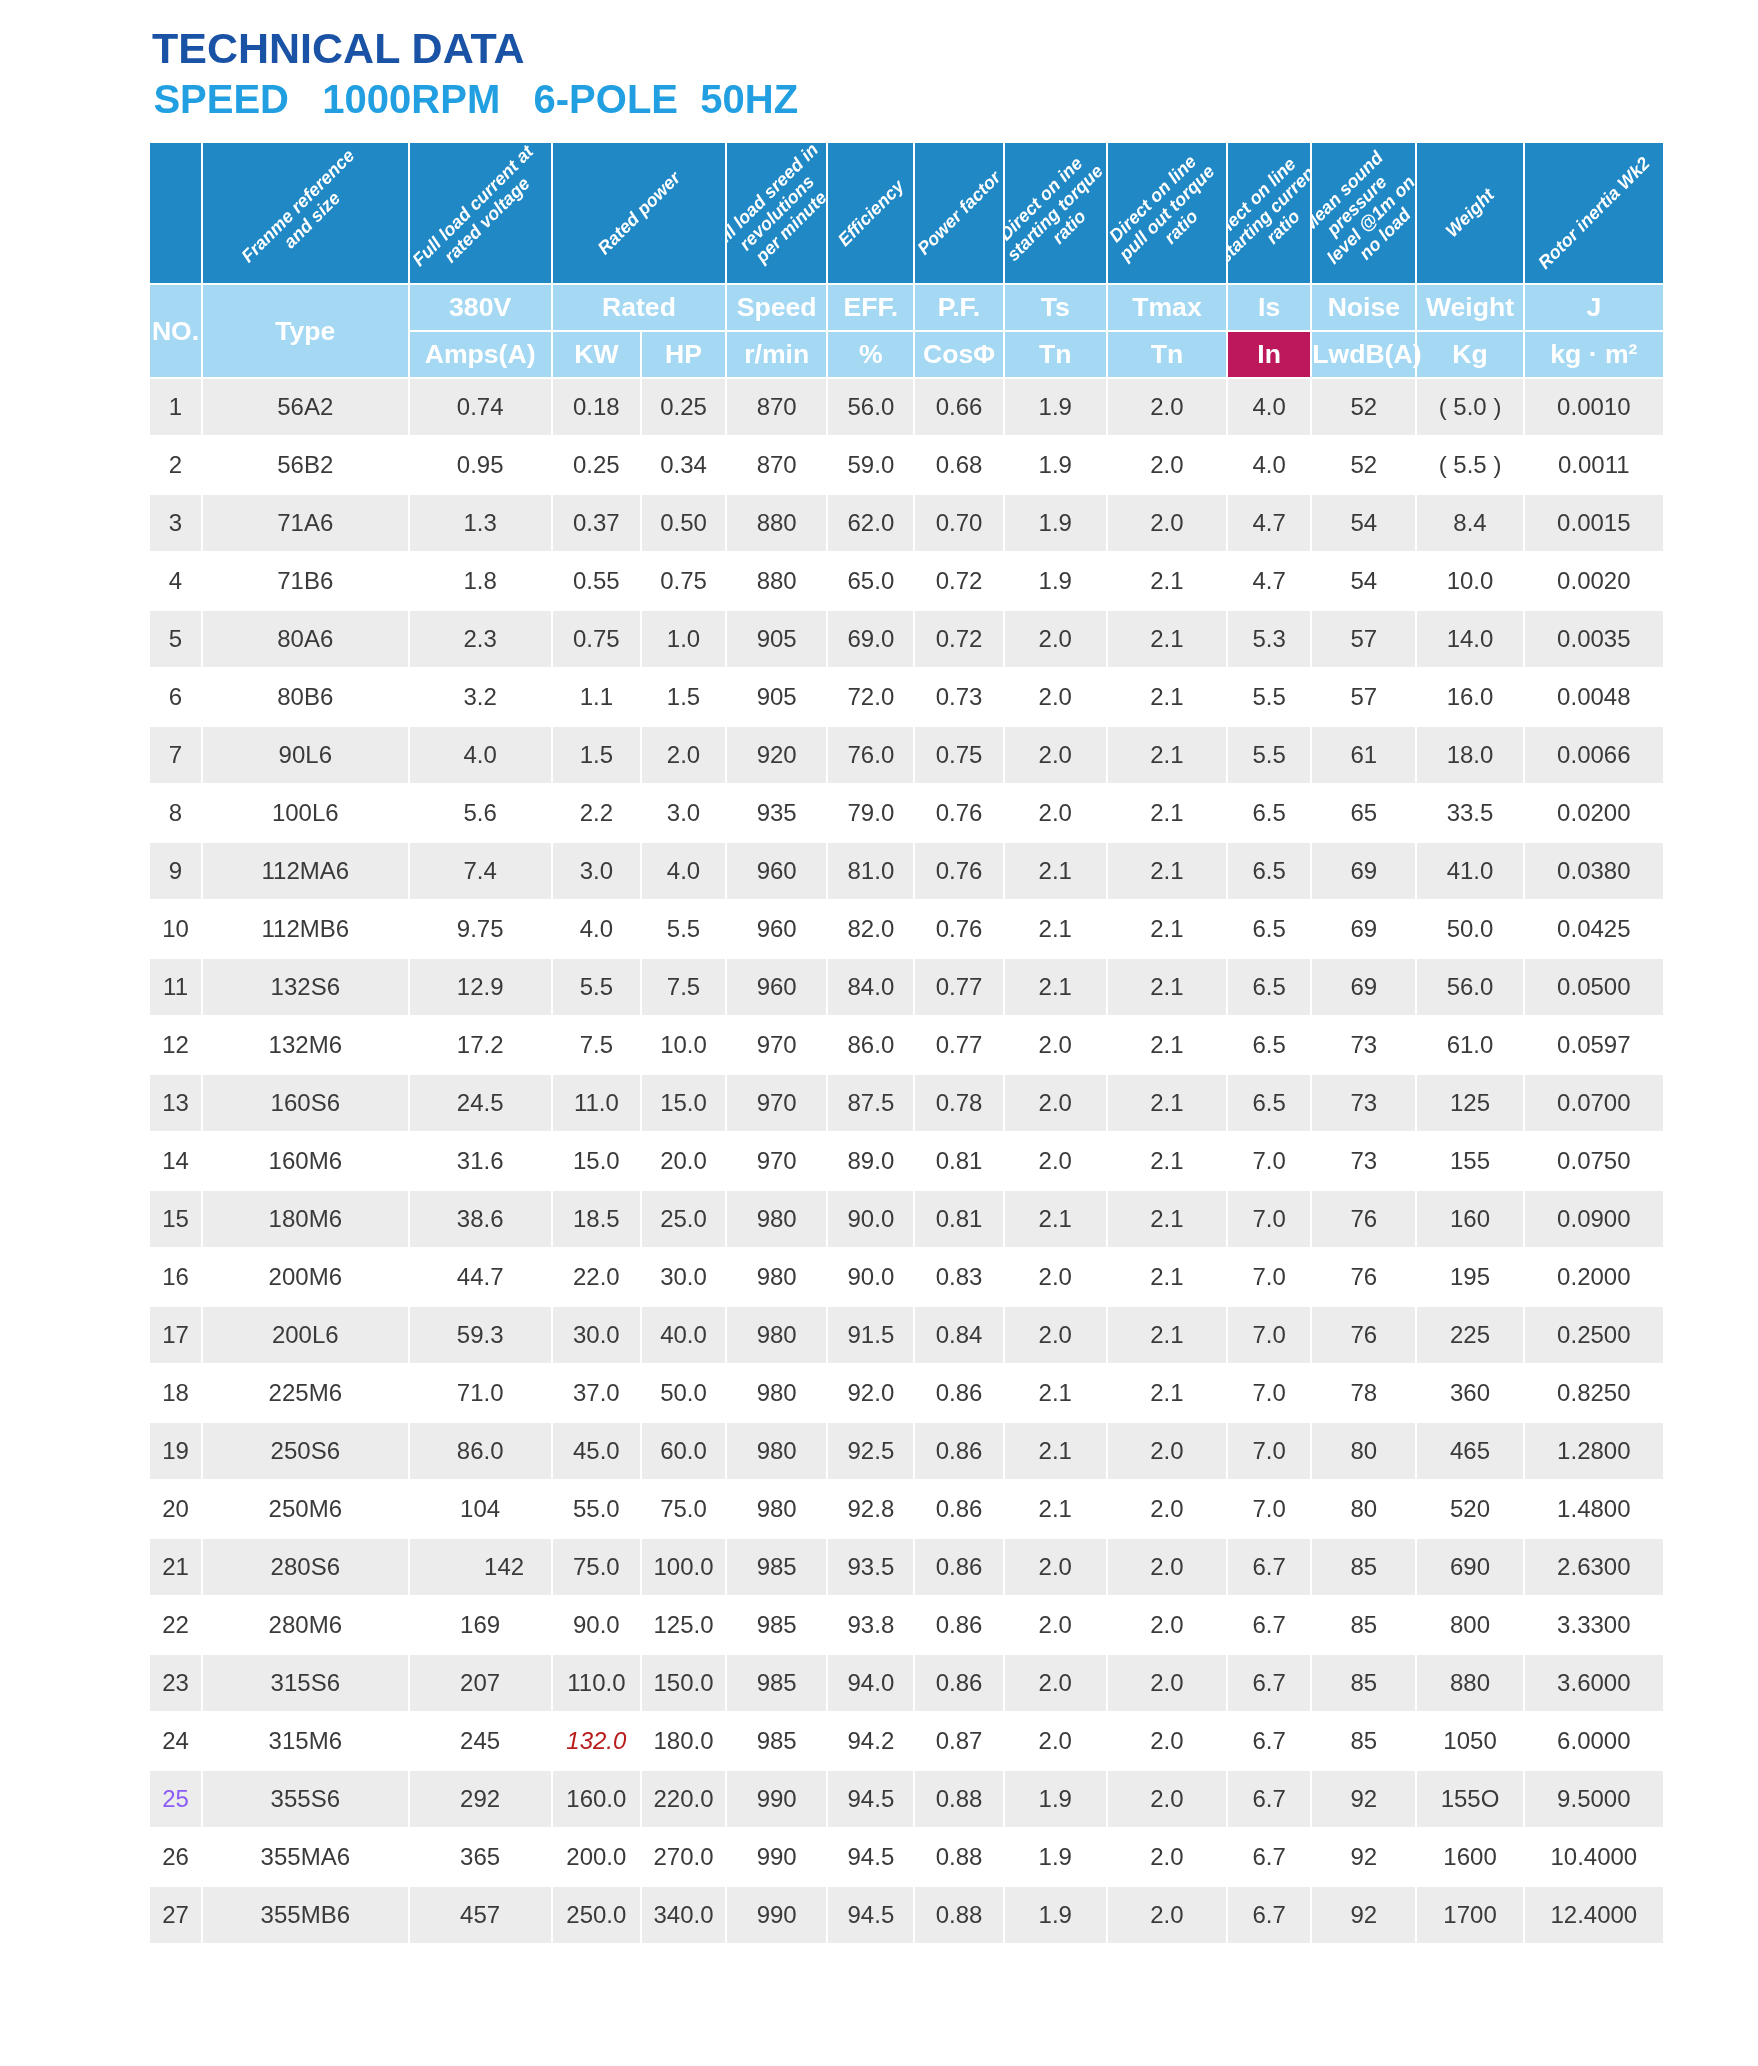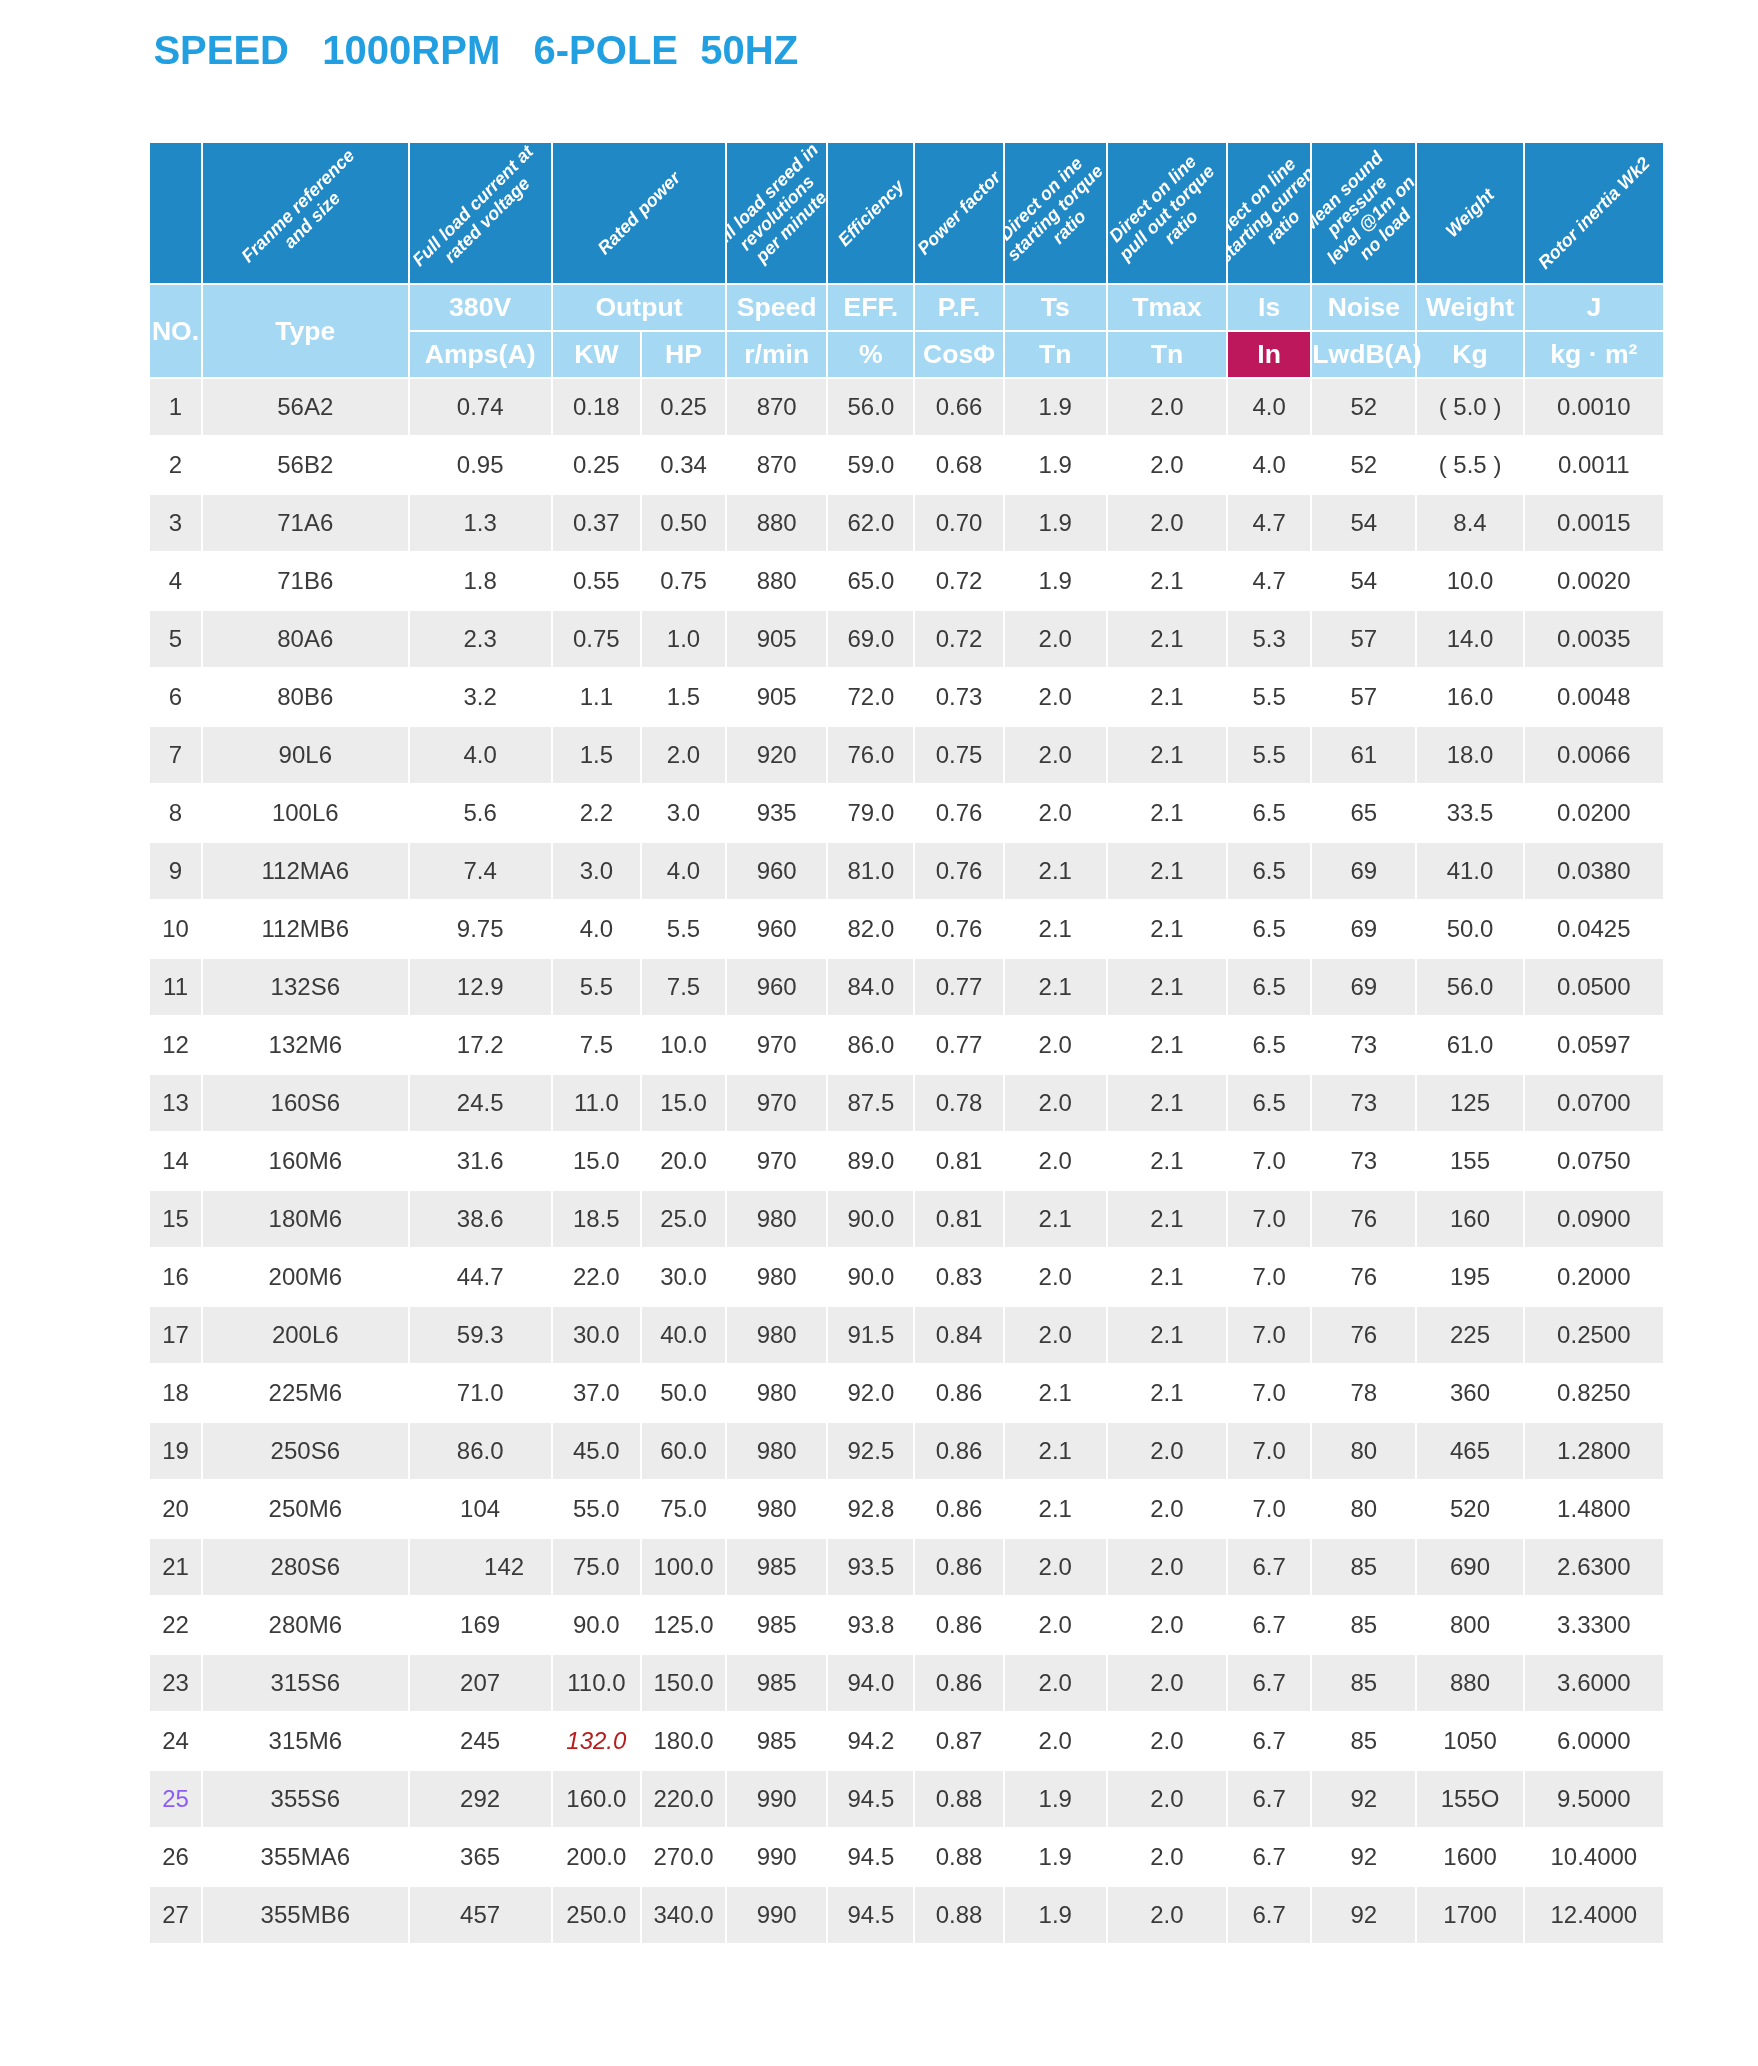--- a/index.html
+++ b/index.html
@@ -33,20 +33,21 @@
     border-right:2.1px solid #fff;border-top:2.1px solid #fff;}
   tbody td:last-child{border-right:none;}
   tbody tr.odd td{background:#ececec;}
   tbody tr.even td{background:#ffffff;}
 </style>
 </head>
 <body>
 
 <div class="page">
   <div class="header-block">
+    <h1 class="page-title" style="color: rgb(26, 82, 165);">TECHNICAL DATA</h1>
     <h2 class="page-subtitle" style="color: rgb(33, 159, 224);">SPEED   1000RPM   6-POLE  50HZ</h2>
   </div>
 
   <table class="tech">
     <colgroup>
       <col style="width:52px">
         <col style="width:206px">
         <col style="width:143px">
       <col style="width:89px">
         <col style="width:85px">
@@ -112,21 +113,21 @@
             <div class="diag-label">Weight</div>
           </th>
           <th style="background: rgb(31, 136, 197);">
             <div class="diag-label">Rotor inertia Wk2</div>
           </th>
         </tr>
       <tr class="sub-top" id="sub-top">
           <th rowspan="2" class="rowspan2" style="background: rgb(164, 216, 243);">NO.</th>
           <th rowspan="2" class="rowspan2" style="background: rgb(164, 216, 243);">Type</th>
           <th style="background: rgb(164, 216, 243);">380V</th>
-          <th colspan="2" style="background: rgb(164, 216, 243);">Output</th>
+          <th colspan="2" style="background: rgb(164, 216, 243);">Rated</th>
           <th style="background: rgb(164, 216, 243);">Speed</th>
           <th style="background: rgb(164, 216, 243);">EFF.</th>
           <th style="background: rgb(164, 216, 243);">P.F.</th>
           <th style="background: rgb(164, 216, 243);">Ts</th>
           <th style="background: rgb(164, 216, 243);">Tmax</th>
           <th style="background: rgb(164, 216, 243);">Is</th>
           <th style="background: rgb(164, 216, 243);">Noise</th>
           <th style="background: rgb(164, 216, 243);">Weight</th>
           <th style="background: rgb(164, 216, 243);">J</th>
         </tr>

